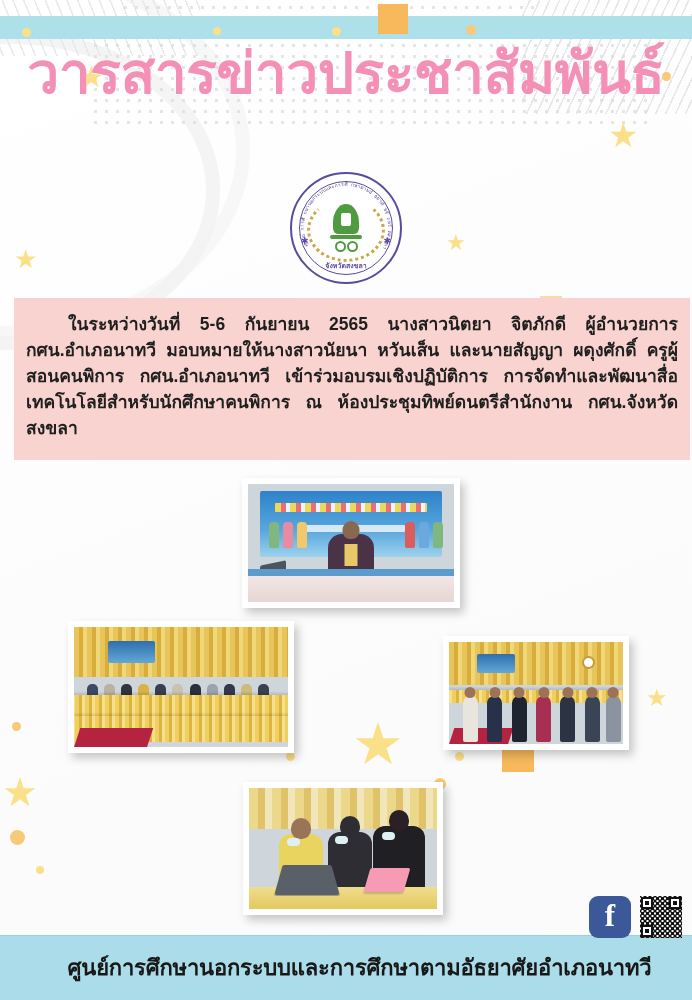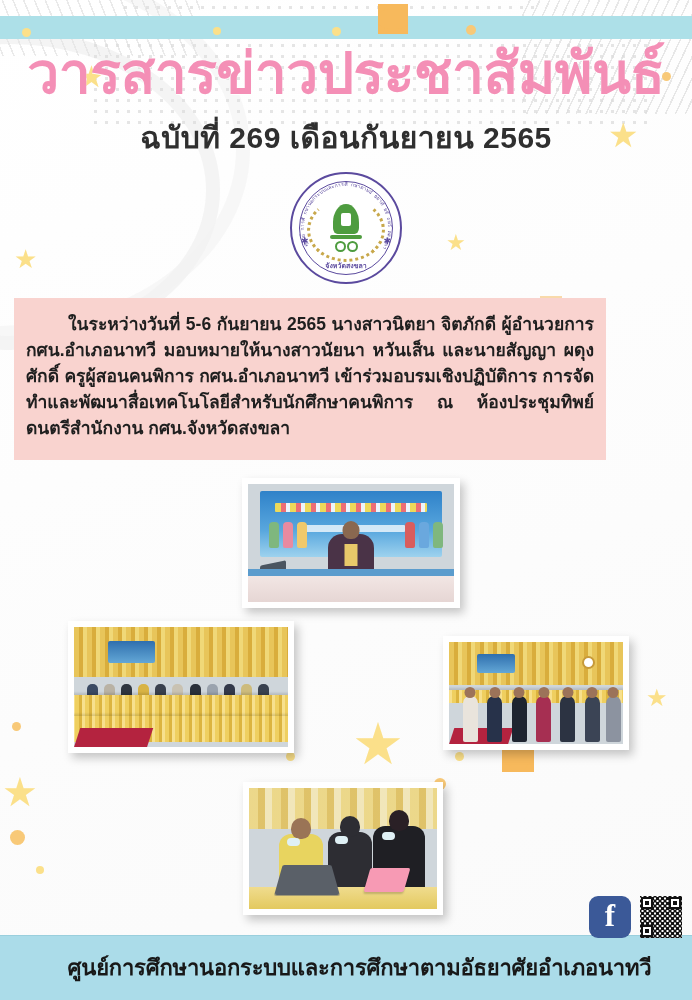--- a/index.html
+++ b/index.html
@@ -211,21 +211,21 @@
     font-size: 9px;
     color: #5b4a9e;
   }
   .seal-star.left { left: 9px; }
   .seal-star.right { right: 9px; }
 
   
   .content-box {
     position: absolute;
     left: 14px; top: 298px;
-    width: 592px;
+    width: 676px;
     min-height: 162px;
     background: #f9d3cf;
     padding: 14px 12px 16px 12px;
     z-index: 3;
   }
   .content-text {
     font-size: 17.5px;
     font-weight: 700;
     line-height: 1.48;
     color: #1f1f1f;
@@ -517,21 +517,20 @@
     <span class="dot" style="left:286px; top:752px; width:9px;  height:9px;  background:#fbe08a;"></span>
 
     <span class="blob" style="left:378px; top:4px;  width:30px; height:30px;"></span>
     <span class="blob" style="left:502px; top:740px; width:32px; height:32px;"></span>
     <span class="blob" style="left:388px; top:412px; width:26px; height:26px; opacity:.55;"></span>
     <span class="blob" style="left:540px; top:296px; width:22px; height:22px; opacity:.5;"></span>
   </div>
 
   <div class="header">
     <div class="main-title">วารสารข่าวประชาสัมพันธ์</div>
-    <div class="sub-title">ฉบับที่ 269  เดือนกันยายน  2565</div>
   </div>
 
   <div class="seal-wrap">
     <div class="seal">
       <div class="seal-inner-ring"></div>
       <div class="laurel"></div>
       <div class="seal-emblem">
         <div class="emblem-top"></div>
         <div class="emblem-bar"></div>
         <div class="emblem-loops">

